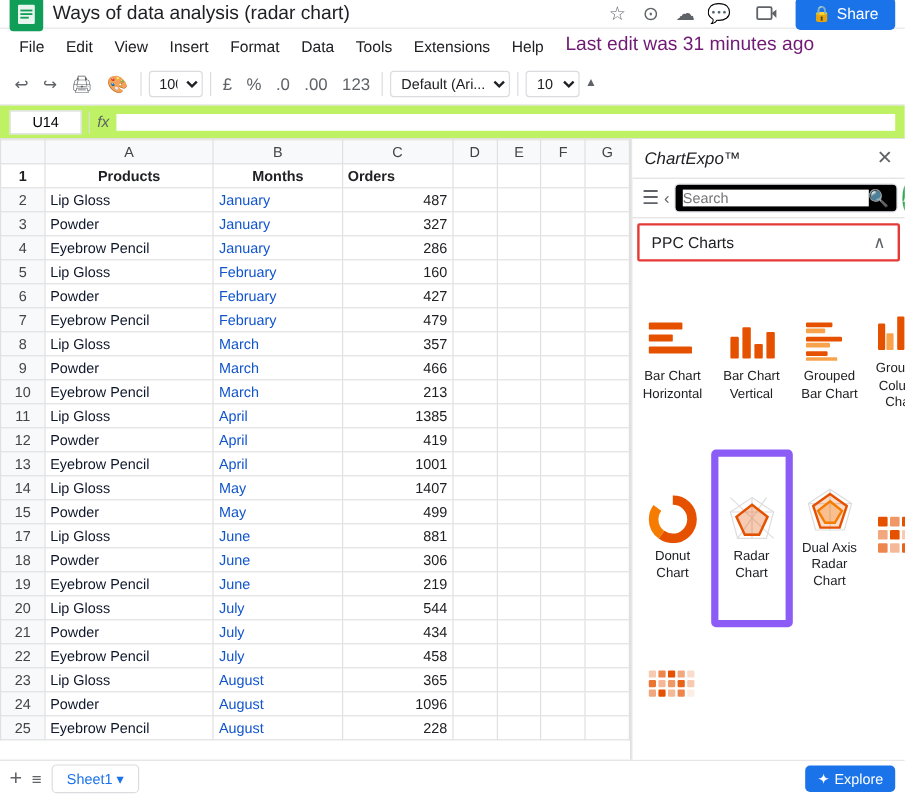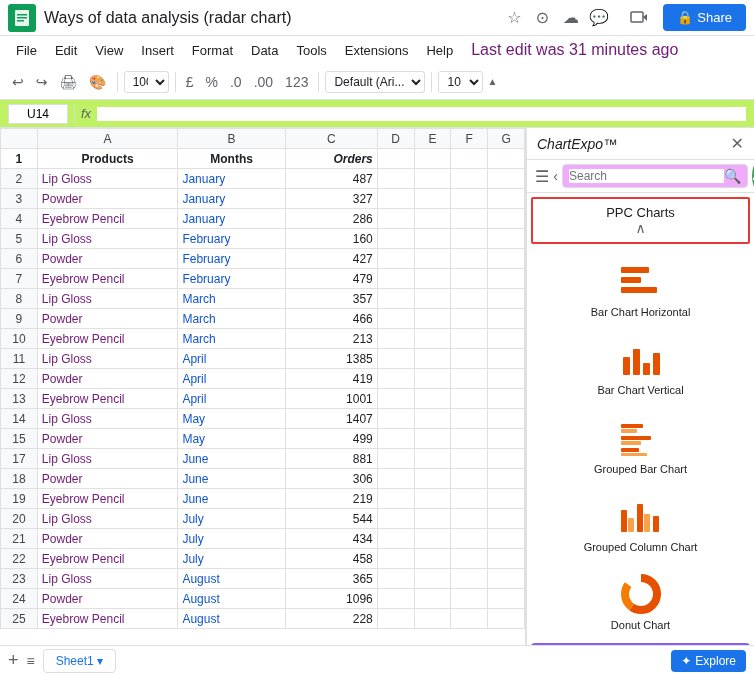--- a/index.html
+++ b/index.html
@@ -1,21 +1,21 @@
 <!DOCTYPE html>
 <html><head>
   <meta charset="utf-8">
   <style>
     * { box-sizing: border-box; margin: 0; padding: 0; }
     body { font-family: Arial, sans-serif; font-size: 12px; background: #fff; width: 754px; height: 675px; overflow: hidden; }
 
     
     .title-bar {
       display: flex; align-items: center; padding: 4px 8px;
-      background: #fff; border-bottom: 1px solid #e0e0e0; height: 36px;
+      background: #fff; border-bottom: 1px solid #e0e0e0; height: 24px;
     }
     .sheets-icon {
       width: 28px; height: 28px; background: #0f9d58; border-radius: 3px;
       display: flex; align-items: center; justify-content: center;
       color: white; font-size: 14px; font-weight: bold; margin-right: 8px; flex-shrink: 0;
     }
     .title-text { font-size: 16px; color: #202124; font-weight: 400; flex: 1; }
     .title-icons { display: flex; gap: 6px; align-items: center; }
     .title-icon-btn { cursor: pointer; color: #5f6368; font-size: 16px; padding: 2px 4px; }
     .header-right { display: flex; align-items: center; gap: 8px; margin-left: auto; }
@@ -56,57 +56,57 @@
     
     .main-area { display: flex; height: calc(675px - 36px - 28px - 36px - 28px - 30px); }
 
     
     .spreadsheet { flex: 1; overflow: hidden; border-right: 1px solid #e0e0e0; }
     table { border-collapse: collapse; width: 100%; }
     th, td { border: 1px solid #e0e0e0; font-size: 12px; height: 20px; padding: 0 4px; white-space: nowrap; }
     th { background: #f8f9fa; color: #444; font-weight: 400; text-align: center; min-width: 24px; }
     td.row-num { background: #f8f9fa; text-align: center; color: #444; min-width: 24px; }
     td { color: #202124; }
-    td.col-a { color: #701a75; min-width: 90px; }
+    td.col-a { color: #0f172a; min-width: 90px; }
     td.col-b { color: #1155cc; min-width: 70px; }
     td.col-c { text-align: right; min-width: 60px; }
     .header-row td { font-weight: 600; color: #202124 !important; background: #fff; text-align: center; }
 
     
     .chart-panel {
       width: 228px; background: #fff; border-left: 1px solid #e0e0e0;
       display: flex; flex-direction: column; flex-shrink: 0;
     }
     .panel-header {
       display: flex; align-items: center; justify-content: space-between;
       padding: 6px 10px; border-bottom: 1px solid #e0e0e0; background: #fff;
     }
     .panel-title { font-size: 14px; font-weight: 500; color: #202124; font-style: italic; }
     .panel-close { cursor: pointer; color: #5f6368; font-size: 16px; }
     .panel-toolbar { display: flex; align-items: center; padding: 4px 8px; gap: 4px; border-bottom: 1px solid #e0e0e0; }
     .panel-menu-btn { color: #5f6368; font-size: 16px; cursor: pointer; }
     .panel-back-btn { color: #5f6368; font-size: 14px; cursor: pointer; }
     .search-bar {
       display: flex; align-items: center; flex: 1;
-      border: 1px solid #dadce0; border-radius: 4px; padding: 3px 6px; background: #f0abfc;
+      border: 1px solid #dadce0; border-radius: 4px; padding: 3px 6px; background: #000000;
     }
     .search-input { border: none; outline: none; font-size: 12px; flex: 1; }
     .search-icon { color: #5f6368; font-size: 14px; }
     .user-avatar { width: 24px; height: 24px; border-radius: 50%; background: #34a853; display: flex; align-items: center; justify-content: center; color: white; font-size: 11px; font-weight: 600; }
 
     .ppc-header {
       display: flex; align-items: center; justify-content: space-between;
       padding: 6px 10px; background: #fff; border: 2px solid #e53935;
-      margin: 4px; border-radius: 2px; flex-direction: column;
+      margin: 4px; border-radius: 2px;
     }
     .ppc-title { font-size: 13px; font-weight: 500; color: #202124; }
     .ppc-arrow { color: #5f6368; font-size: 14px; }
 
     .charts-grid {
-      display: grid; grid-template-columns: 1fr;
+      display: grid; grid-template-columns: 1fr 1fr 1fr 1fr;
       gap: 2px; padding: 4px; overflow-y: auto; flex: 1;
     }
     .chart-item {
       display: flex; flex-direction: column; align-items: center; justify-content: center;
       padding: 8px 4px; cursor: pointer; border-radius: 4px; border: 1px solid transparent;
       text-align: center;
     }
     .chart-item.selected { border: 6px solid #8b5cf6; }
     .chart-icon { width: 48px; height: 40px; display: flex; align-items: center; justify-content: center; margin-bottom: 4px; }
     .chart-label { font-size: 11px; color: #202124; text-align: center; line-height: 1.3; }
@@ -215,21 +215,21 @@
           <th>E</th>
           <th>F</th>
           <th>G</th>
         </tr>
       </thead>
       <tbody id="spreadsheet-body">
       <tr class="header-row">
             <td class="row-num">1</td>
             <td style="font-weight: 600; text-align: center; color: rgb(32, 33, 36);">Products</td>
             <td style="font-weight: 600; text-align: center; color: rgb(32, 33, 36); margin-top: 32px;">Months</td>
-            <td style="font-weight: 600; text-align: right; color: rgb(32, 33, 36); font-style: italic;">Orders</td>
+            <td style="font-weight: 600; text-align: left; color: rgb(32, 33, 36);">Orders</td>
             <td style="font-weight: 600; text-align: center; color: rgb(32, 33, 36);"></td>
             <td style="font-weight: 600; text-align: center; color: rgb(32, 33, 36);"></td>
             <td style="font-weight: 600; text-align: center; color: rgb(32, 33, 36);"></td>
             <td style="font-weight: 600; text-align: center; color: rgb(32, 33, 36);"></td>
           </tr>
           <tr>
             <td class="row-num">2</td>
             <td class="col-a">Lip Gloss</td>
             <td class="col-b">January</td>
             <td class="col-c">487</td>

